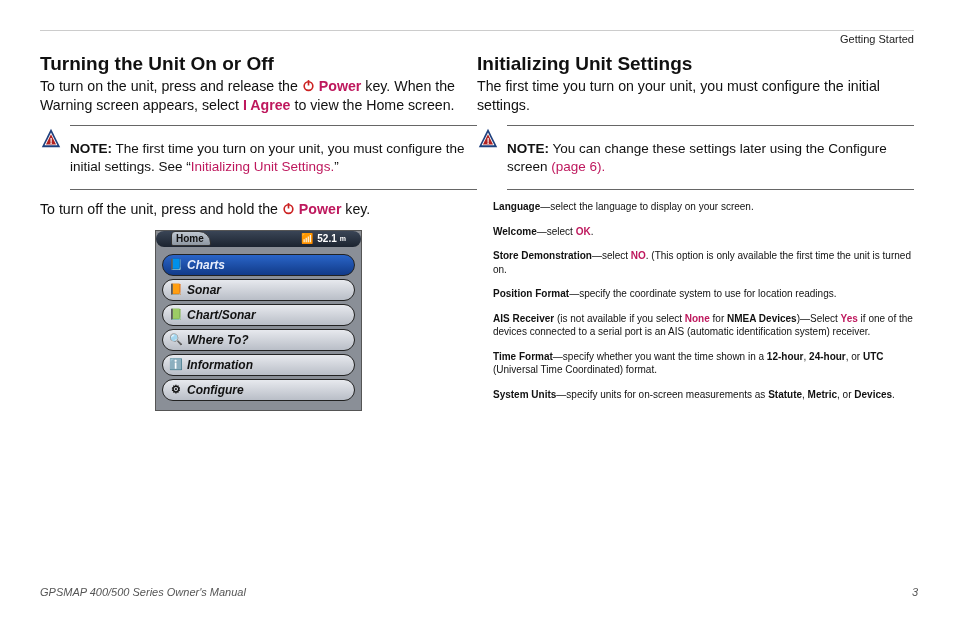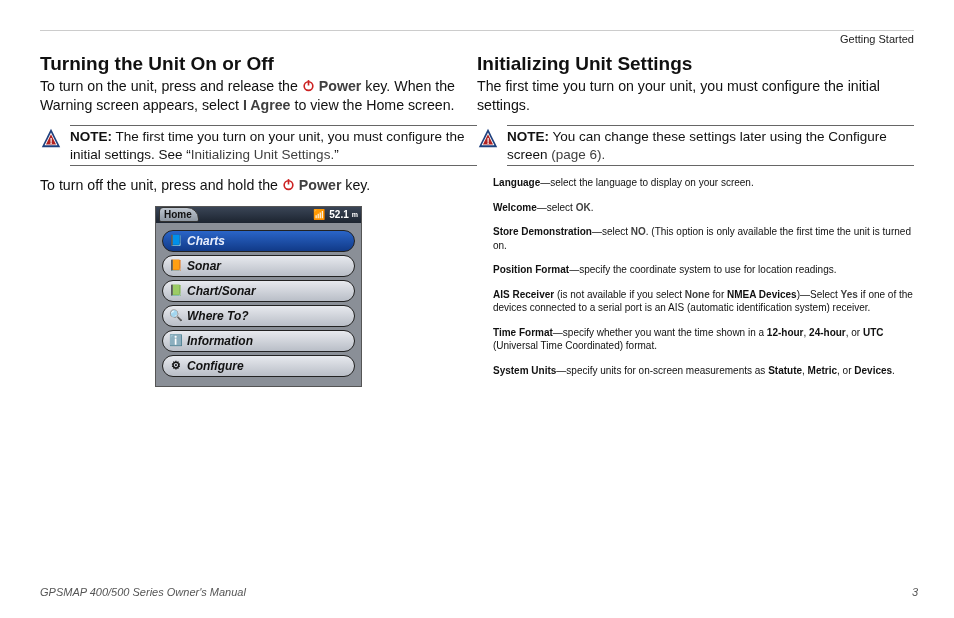--- a/index.html
+++ b/index.html
@@ -33,21 +33,21 @@
   h2 {
     font-size: 19px;
     font-weight: bold;
     margin: 0 0 2px 0;
   }
   p {
     margin: 0 0 10px 0;
     line-height: 1.35;
     font-size: 14.2px;
   }
-  .link { color: #404040; }
+  .link { color: #be185d; }
   .bold { font-weight: bold; }
   .power-icon {
     display: inline-block;
     width: 13px;
     height: 13px;
     position: relative;
     vertical-align: -1px;
   }
   .power-icon svg { display: block; }
   .note-box {
@@ -59,44 +59,45 @@
   .note-icon {
     flex: 0 0 22px;
     width: 22px;
     height: 22px;
     margin-top: 2px;
   }
   .note-body {
     flex: 1;
     border-top: 1px solid #666;
     border-bottom: 1px solid #666;
-    padding: 2px 0;
+    padding: 14px 0;
     font-size: 13.5px;
     line-height: 1.3;
   }
   .screenshot-wrap {
     text-align: center;
     margin-top: 6px;
   }
   .screenshot {
     display: inline-block;
     width: 205px;
     border: 1px solid #555;
     background: #8c8f94;
     text-align: left;
   }
   .ss-top {
     display: flex;
     justify-content: space-between;
     align-items: center;
     font-size: 10px;
     color: #d8dde3;
-    padding: 1px 3px;
+    padding: 1px 15px;
     background: linear-gradient(#3a4556,#1c2430);
     height:14px;
+    border-radius:8px;
   }
   .ss-home-tab {
     display: inline-block;
     background: linear-gradient(#bfc7d0,#8e97a2);
     color:#111;
     font-size:10px;
     font-weight:bold;
     padding:1px 6px 1px 4px;
     border-radius: 4px 12px 2px 2px;
     border:1px solid #333;

